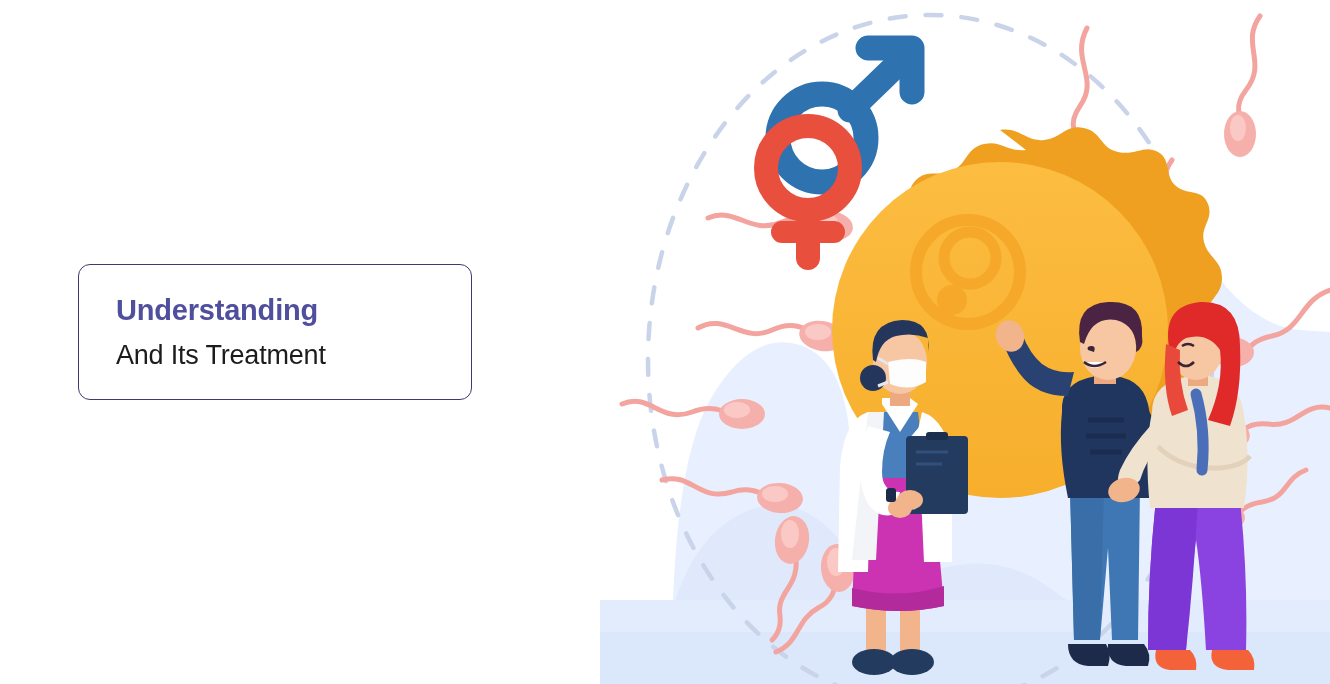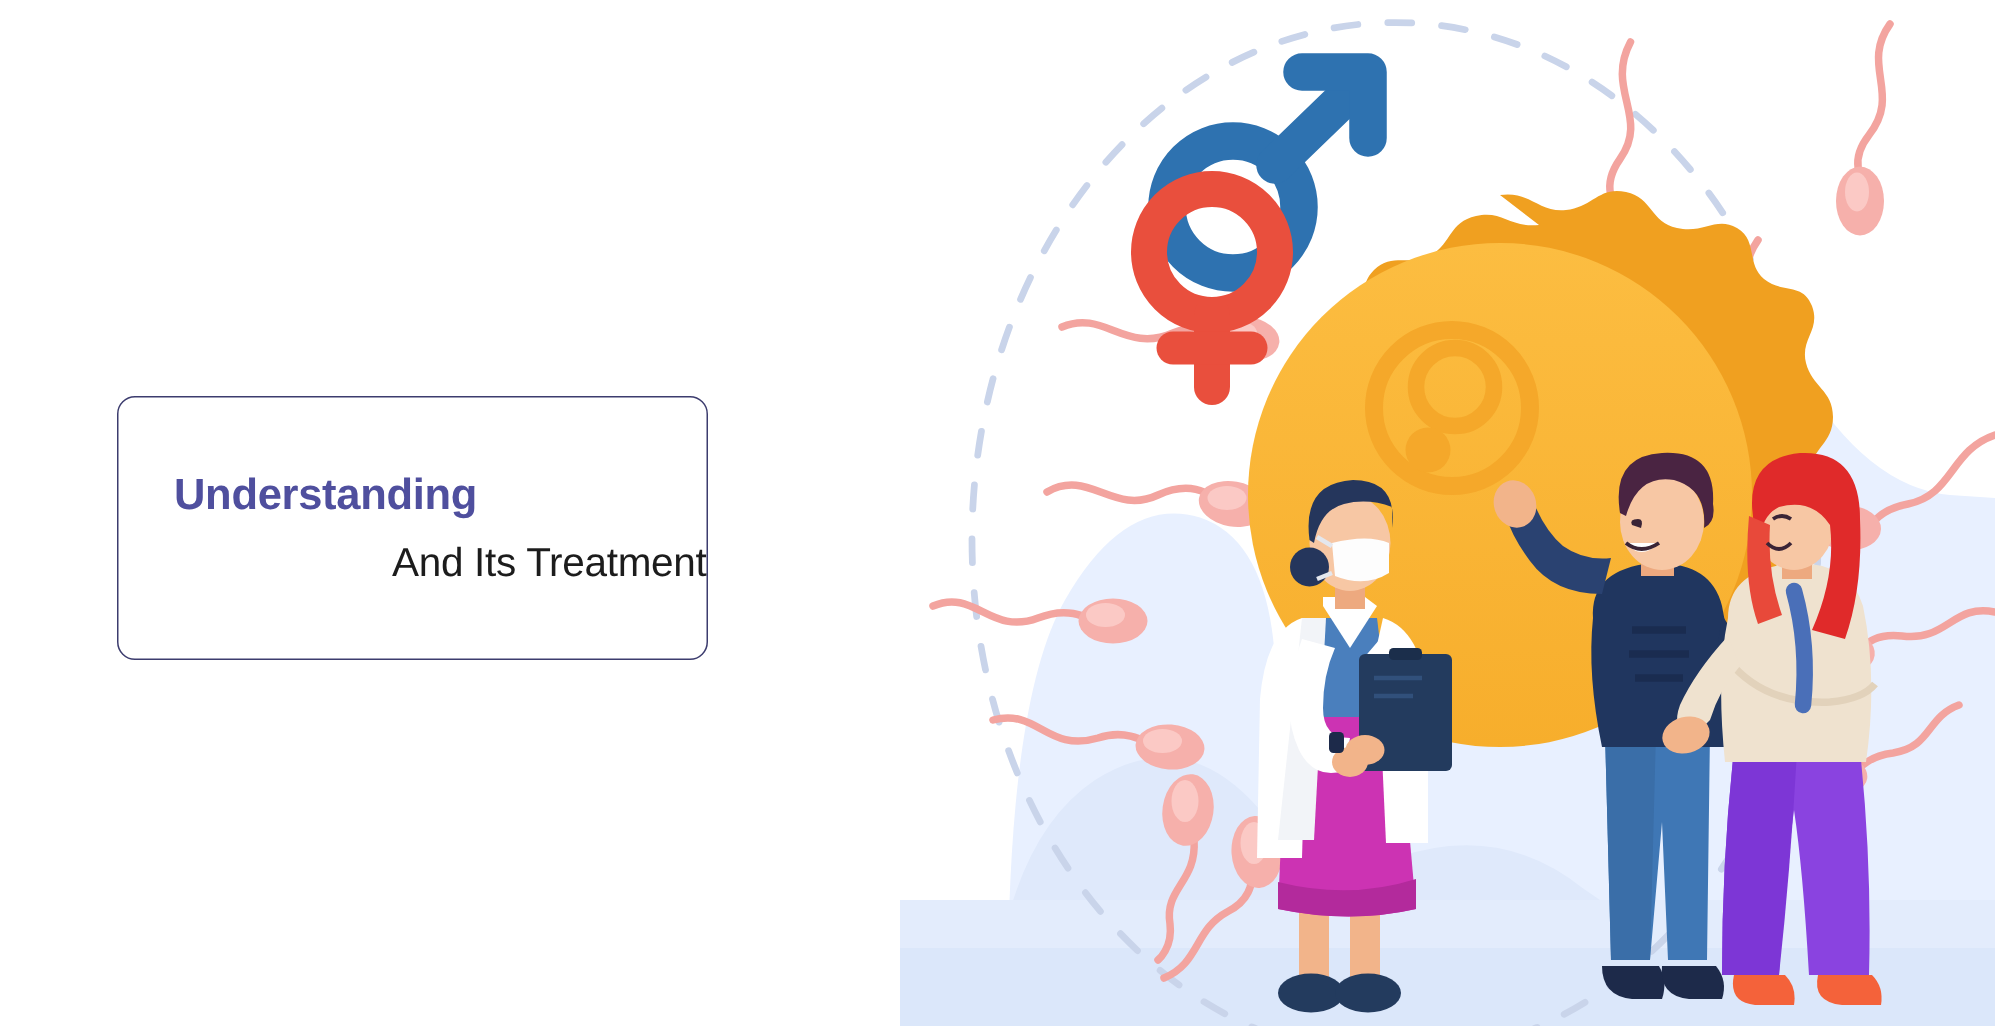--- a/index.html
+++ b/index.html
@@ -13,21 +13,21 @@
   }
   .banner{
     position:absolute;left:0;top:0;width:1330px;height:684px;
     background:#ffffff;
   }
 
   
   .title-card{
     position:absolute;
     left:78px;top:264px;
-    width:394px;height:176px;
+    width:394px;height:136px;
     box-sizing:border-box;
     border:1.6px solid #3c3c6e;
     border-radius:12px;
     background:#ffffff;
     display:flex;flex-direction:column;
     justify-content:center;
     padding:0 0 0 37px;
   }
   .title-line{
     font-size:29px;
@@ -38,21 +38,20 @@
     white-space:nowrap;
   }
   .subtitle-line{
     font-size:27px;
     font-weight:normal;
     color:#1c1c1c;
     line-height:38px;
     margin-top:5px;
     letter-spacing:-0.2px;
     white-space:nowrap;
-    text-align:right;
   }
 
   
   .illus{
     position:absolute;
     left:600px;top:0;
     width:730px;height:684px;
     overflow:hidden;
   }
   .illus svg{display:block;}

